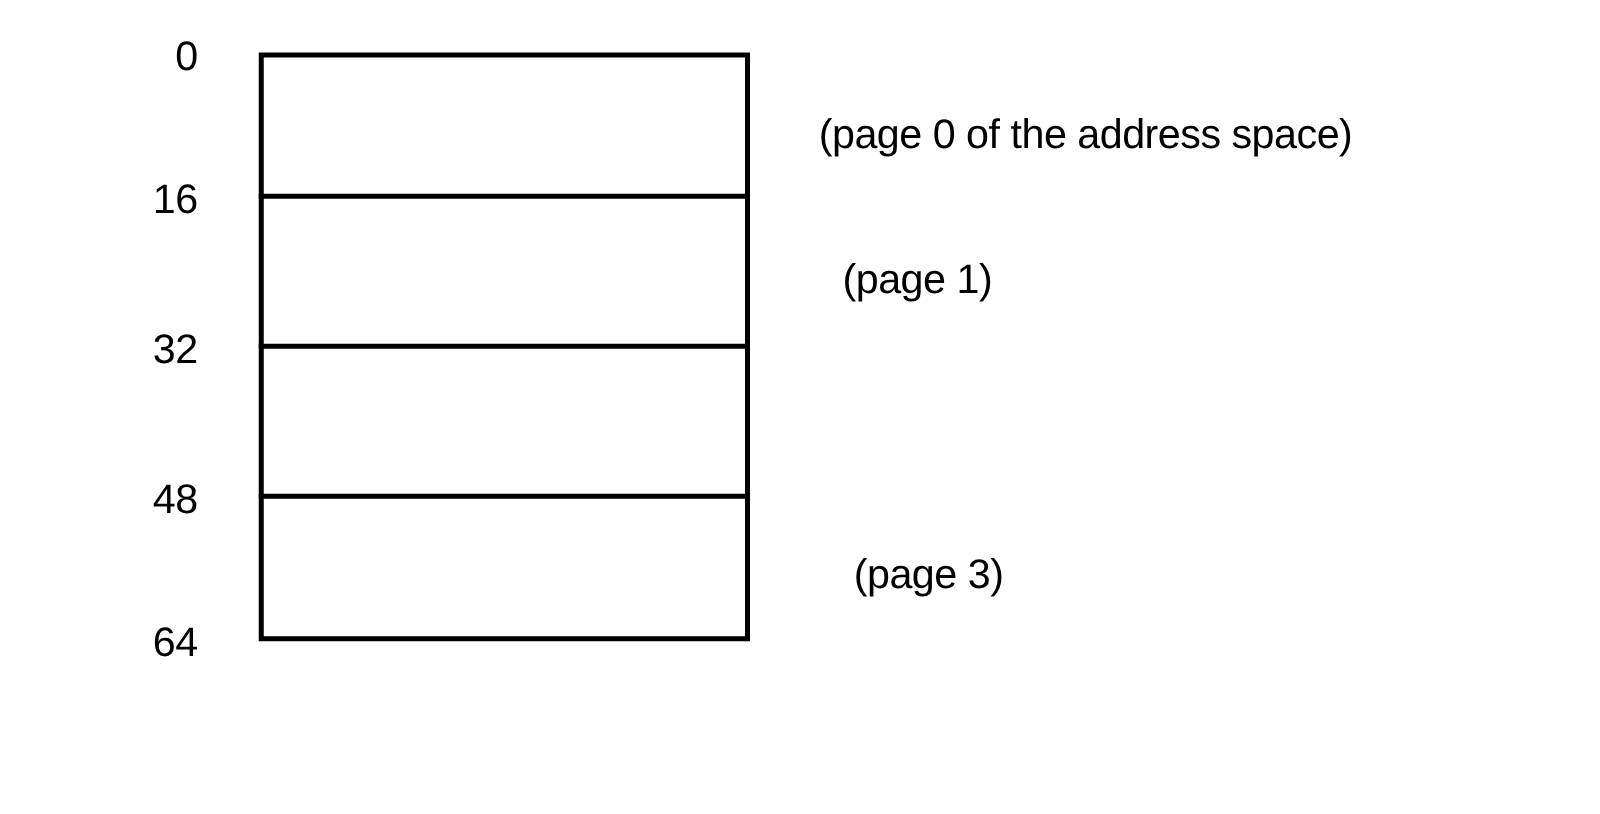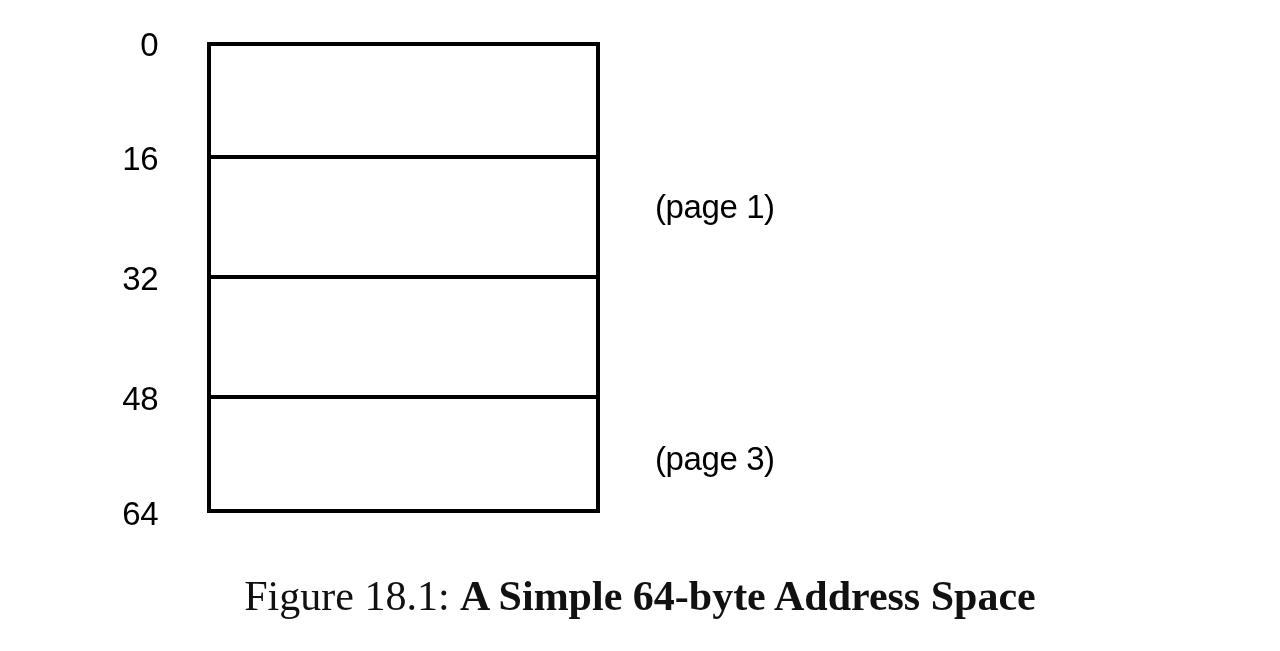--- a/index.html
+++ b/index.html
@@ -74,23 +74,23 @@
     position: absolute;
     left: 655px;
     font-family: "Liberation Sans", sans-serif;
     font-size: 33px;
     line-height: 33px;
     letter-spacing: -0.4px;
     color: #000000;
     white-space: nowrap;
   }
   .page-annotation.p0 { top: 90px; }
-  .page-annotation.p1 { top: 190px; }
+  .page-annotation.p1 { top: 206px; margin-left: 19px; }
   .page-annotation.p2 { top: 324px; }
-  .page-annotation.p3 { top: 442px; }
+  .page-annotation.p3 { top: 442px; margin-left: 28px; }
 
   
   #figure-caption {
     position: absolute;
     left: 0;
     top: 570px;
     width: 1280px;
     text-align: center;
     font-family: "Liberation Serif", serif;
     font-size: 42px;
@@ -115,20 +115,18 @@
   <div class="page-divider d1"></div>
   <div class="page-divider d2"></div>
   <div class="page-divider d3"></div>
 
   <div class="offset-label o0">0</div>
   <div class="offset-label o16">16</div>
   <div class="offset-label o32">32</div>
   <div class="offset-label o48">48</div>
   <div class="offset-label o64">64</div>
 
+  <div class="page-annotation p0">(page 0 of the address space)</div>
   <div class="page-annotation p1">(page 1)</div>
   <div class="page-annotation p3">(page 3)</div>
 
-  <div id="figure-caption">
-    <span class="caption-label">Figure 18.1:</span><span>&nbsp;</span><span class="caption-title">A Simple 64-byte Address Space</span>
-  </div>
 
 </div>
 
 </body></html>

